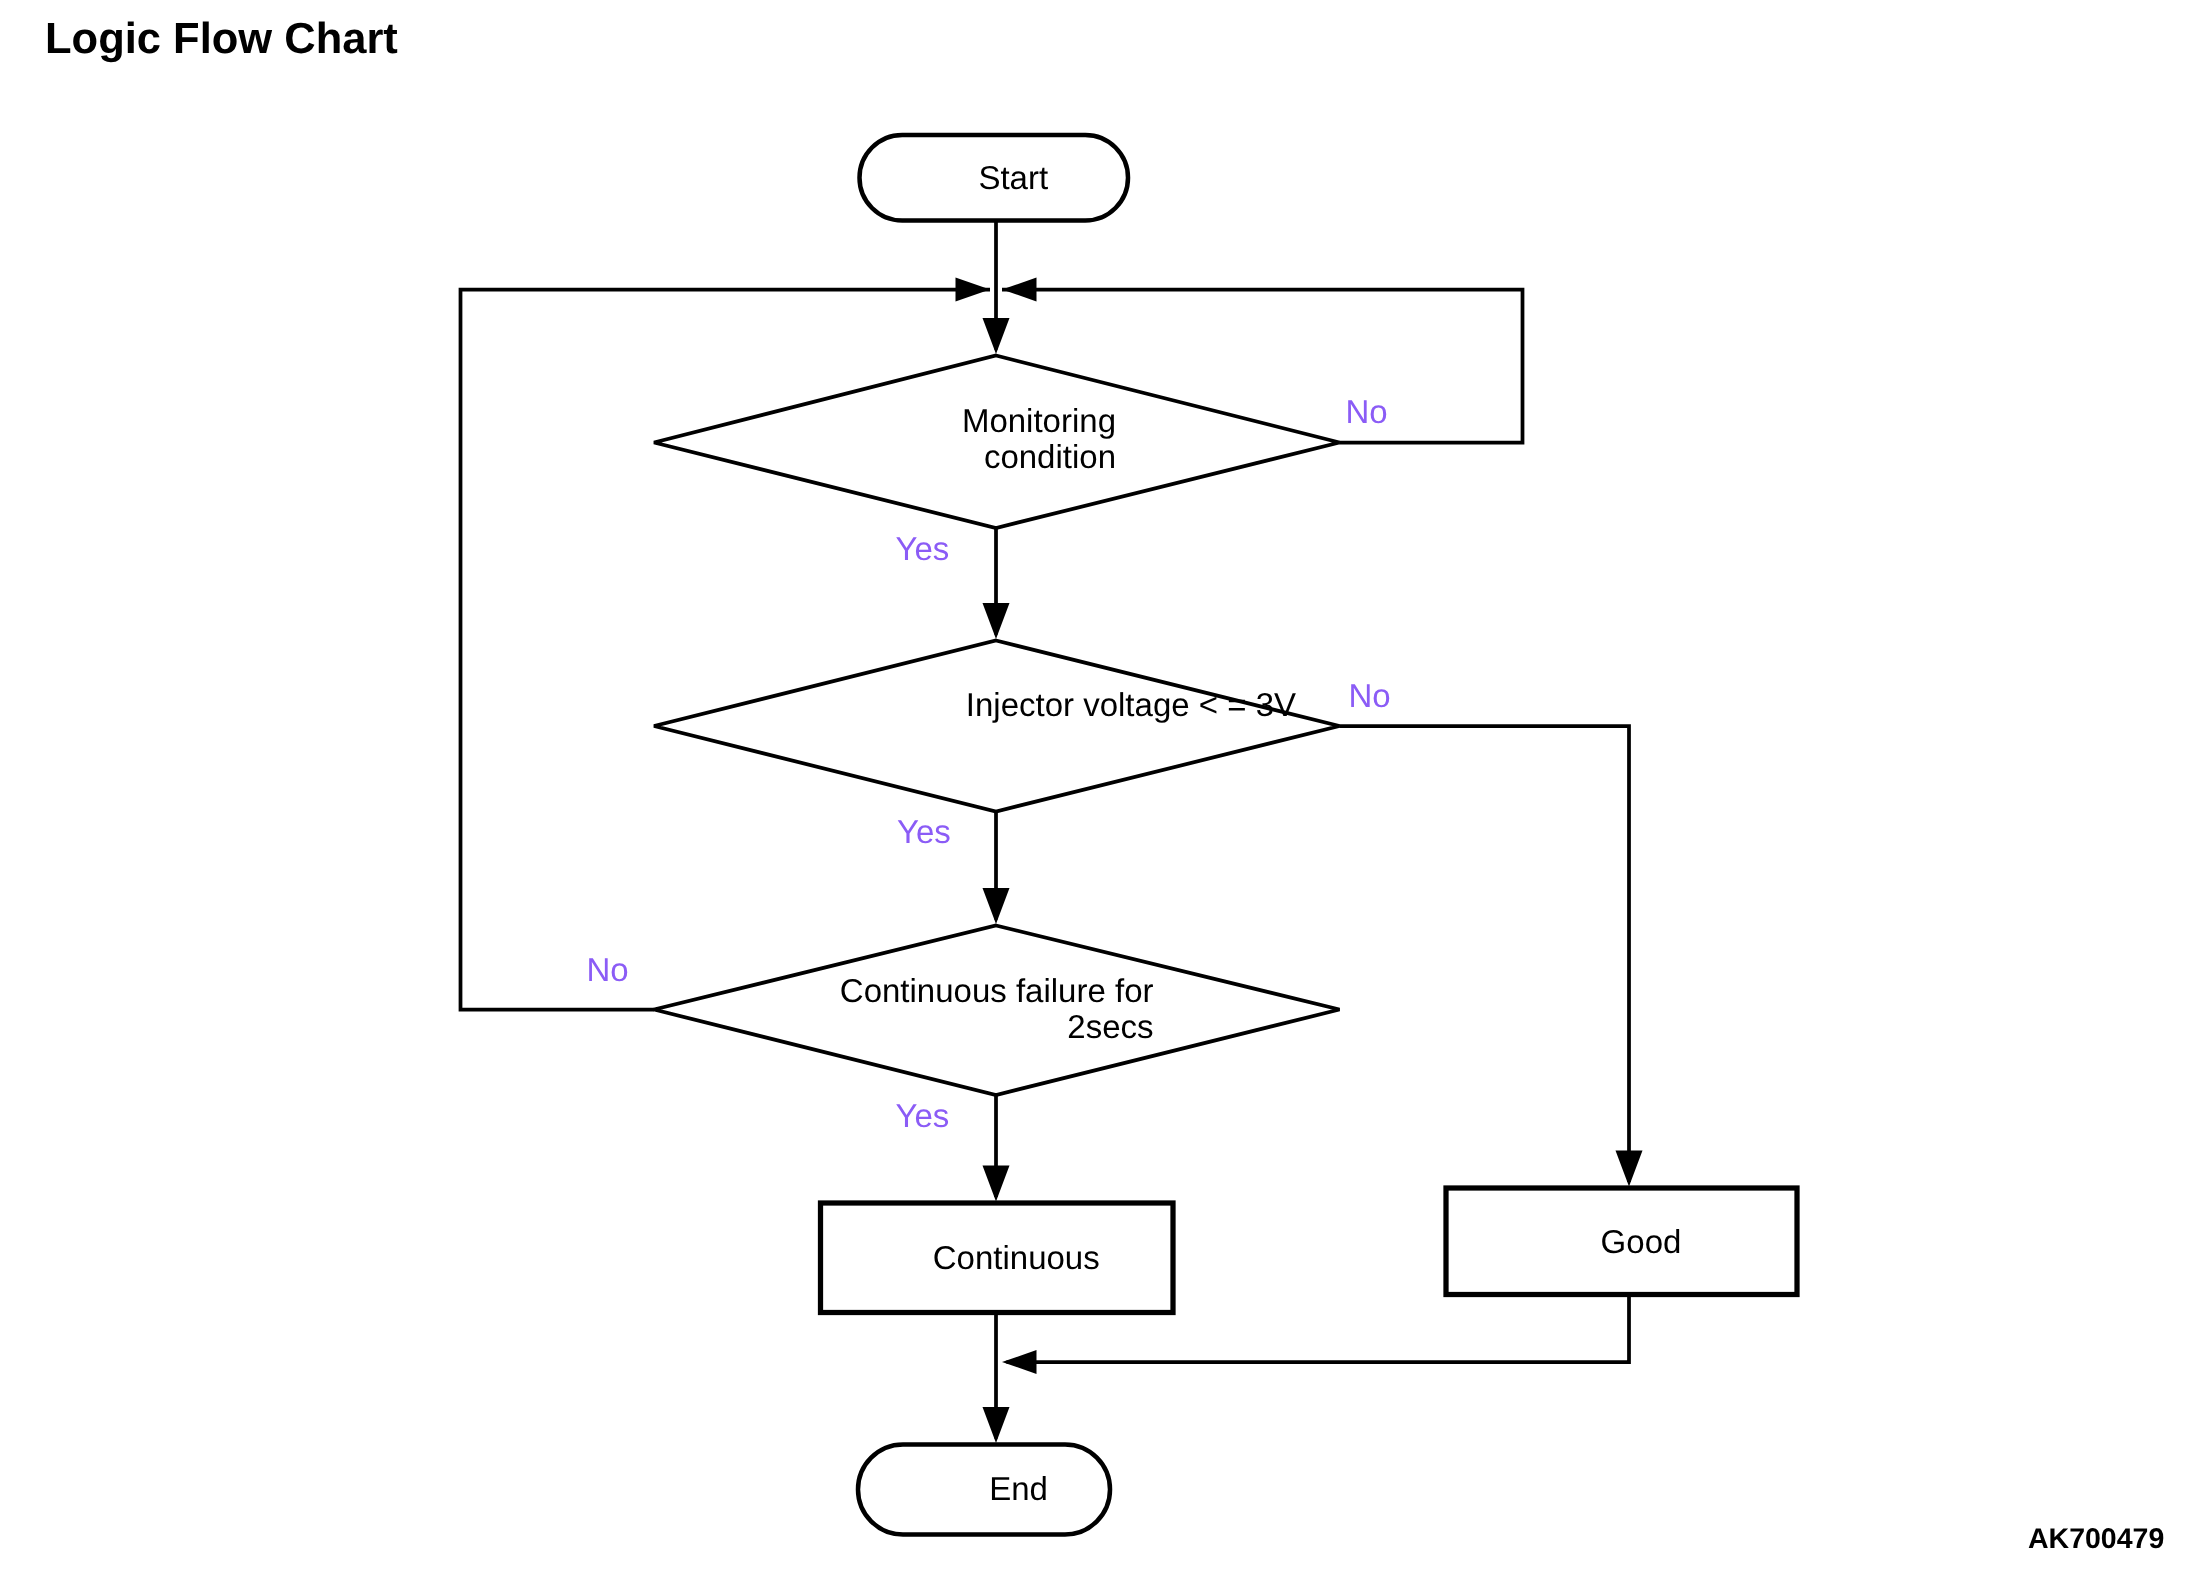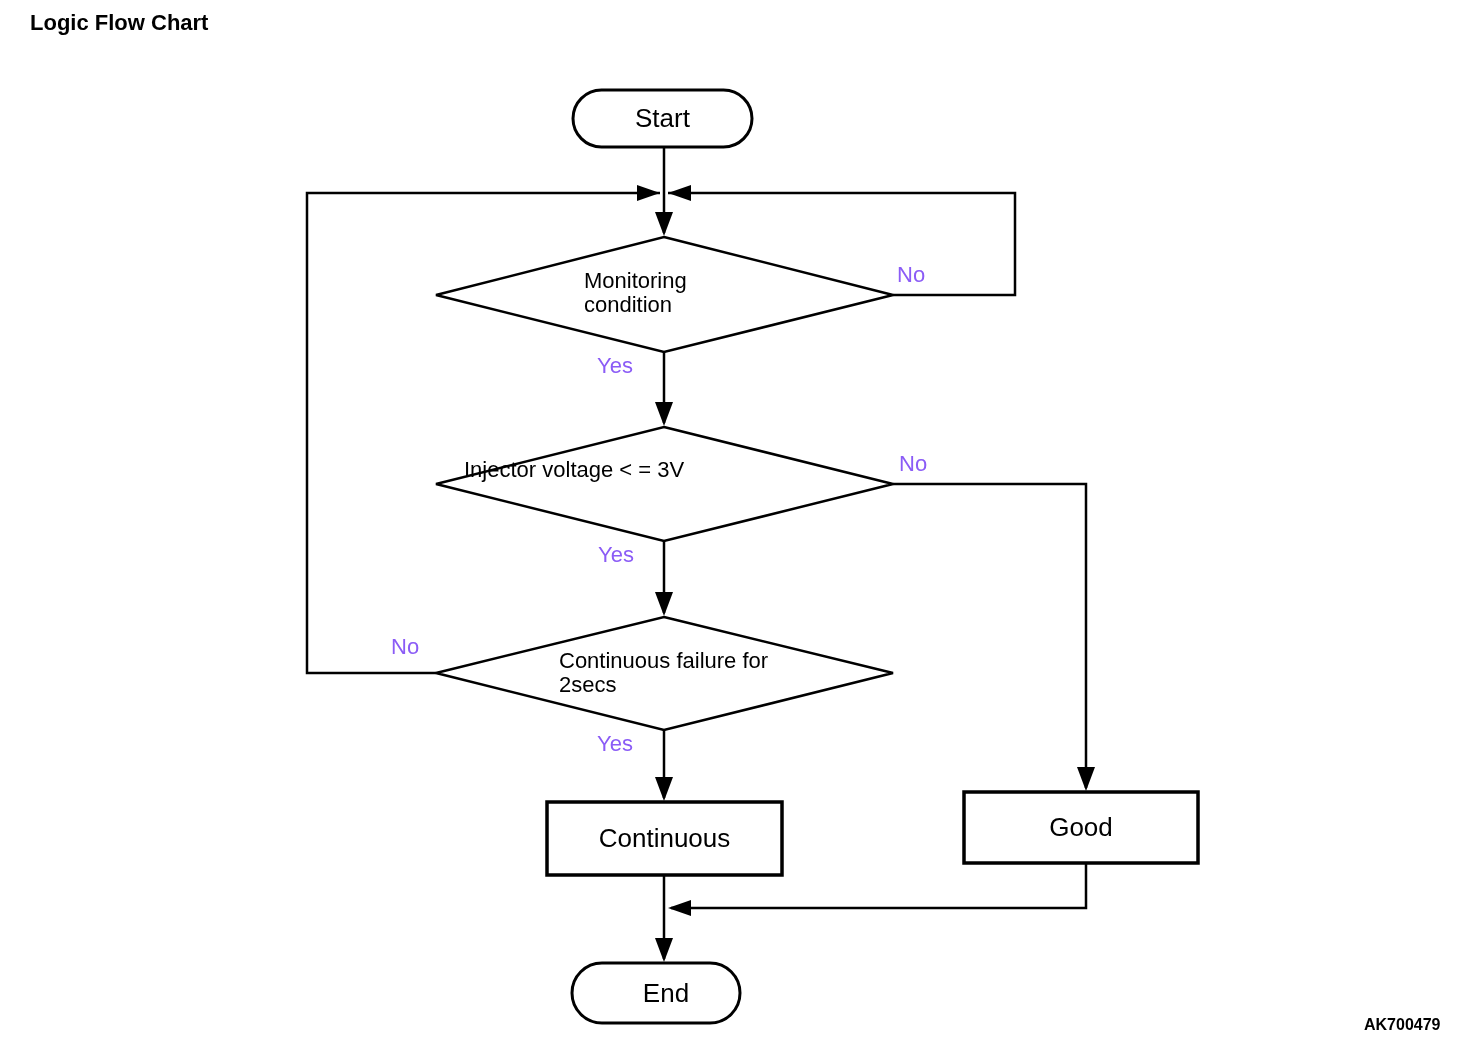--- a/index.html
+++ b/index.html
@@ -13,59 +13,59 @@
     height: 1056px;
     background: #ffffff;
     font-family: "Liberation Sans", sans-serif;
     color: #000000;
     overflow: hidden;
   }
   .title {
     position: absolute;
     left: 30px;
     top: 10px;
-    font-size: 22px;
+    font-size: 29px;
     font-weight: bold;
     letter-spacing: 0px;
     white-space: nowrap;
   }
   .figure-code {
     position: absolute;
     left: 1352px;
     top: 1016px;
-    font-size: 16px;
+    font-size: 19px;
     font-weight: bold;
     white-space: nowrap;
-    margin-left: 12px;
   }
   svg.canvas {
     position: absolute;
     left: 0;
     top: 0;
   }
   .ln { fill: none; stroke: #000000; stroke-width: 2.5; }
   .ah { fill: #000000; stroke: none; }
   .term { fill: #ffffff; stroke: #000000; stroke-width: 3; }
   .dec  { fill: #ffffff; stroke: #000000; stroke-width: 2.5; }
   .proc { fill: #ffffff; stroke: #000000; stroke-width: 3.5; }
   .lbl {
     position: absolute;
     font-size: 22px;
     line-height: 24px;
-    text-align: left;
+    text-align: right;
     color: #000000;
   }
   .lbl-box {
     position: absolute;
     display: flex;
     align-items: center;
     justify-content: center;
-    font-size: 26px;
+    font-size: 22px;
     text-align: center;
     color: #000000;
+    margin-left: 13px;
   }
   .edge-lbl {
     position: absolute;
     font-size: 22px;
     line-height: 24px;
     white-space: nowrap;
     color: #8b5cf6;
   }
 </style>
 </head>

